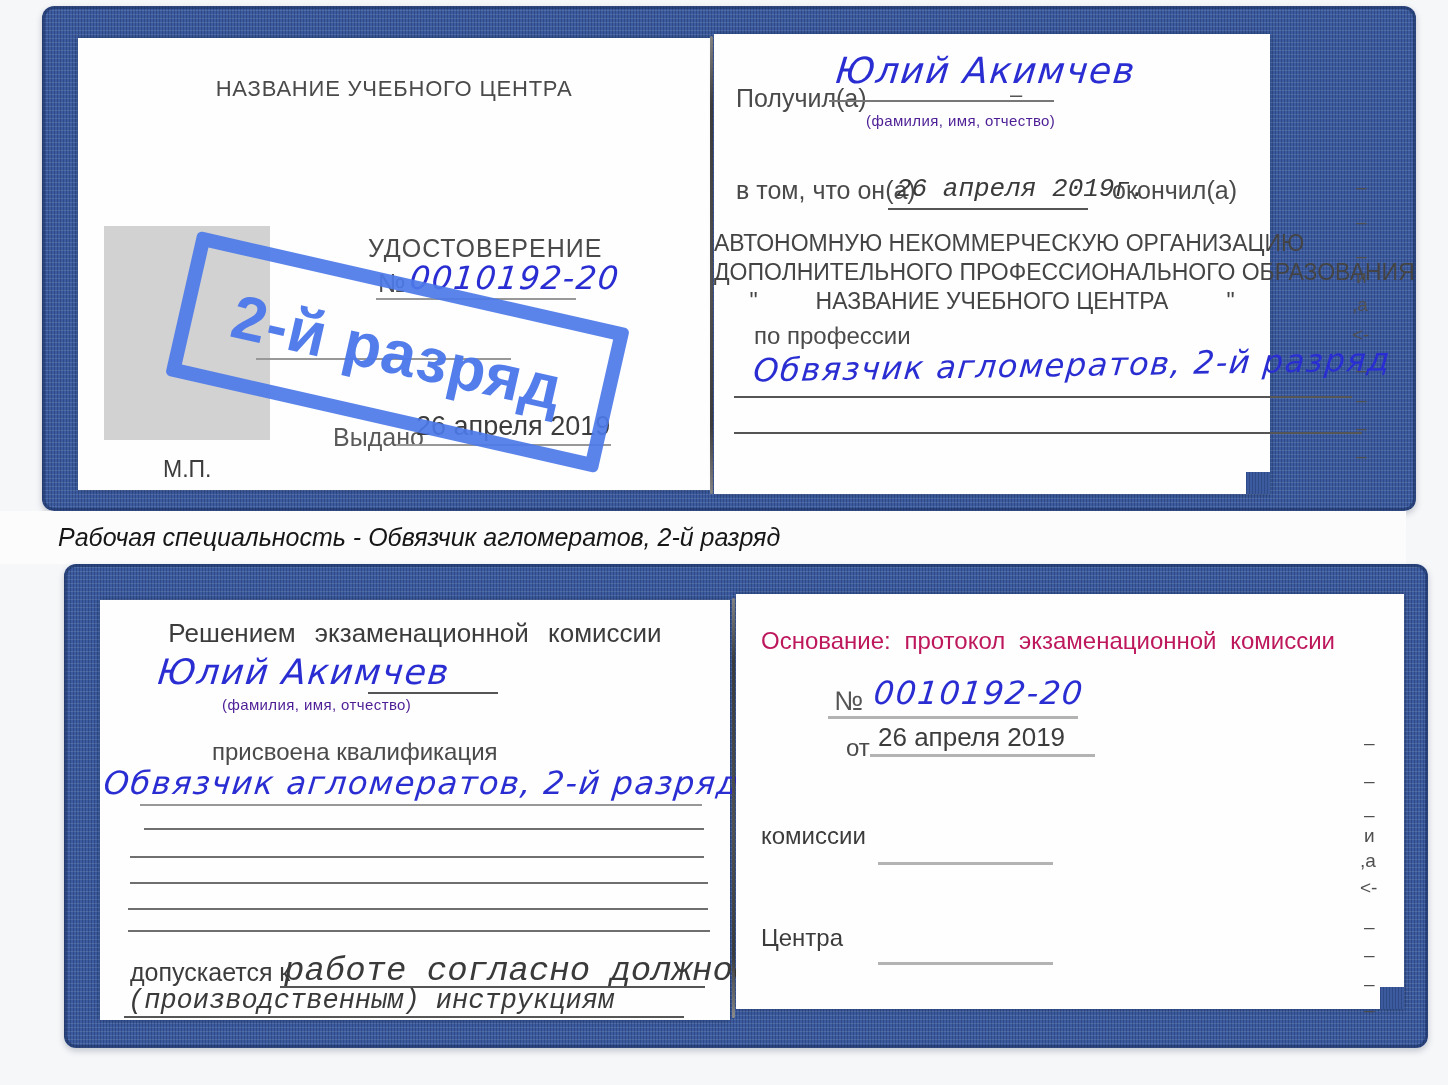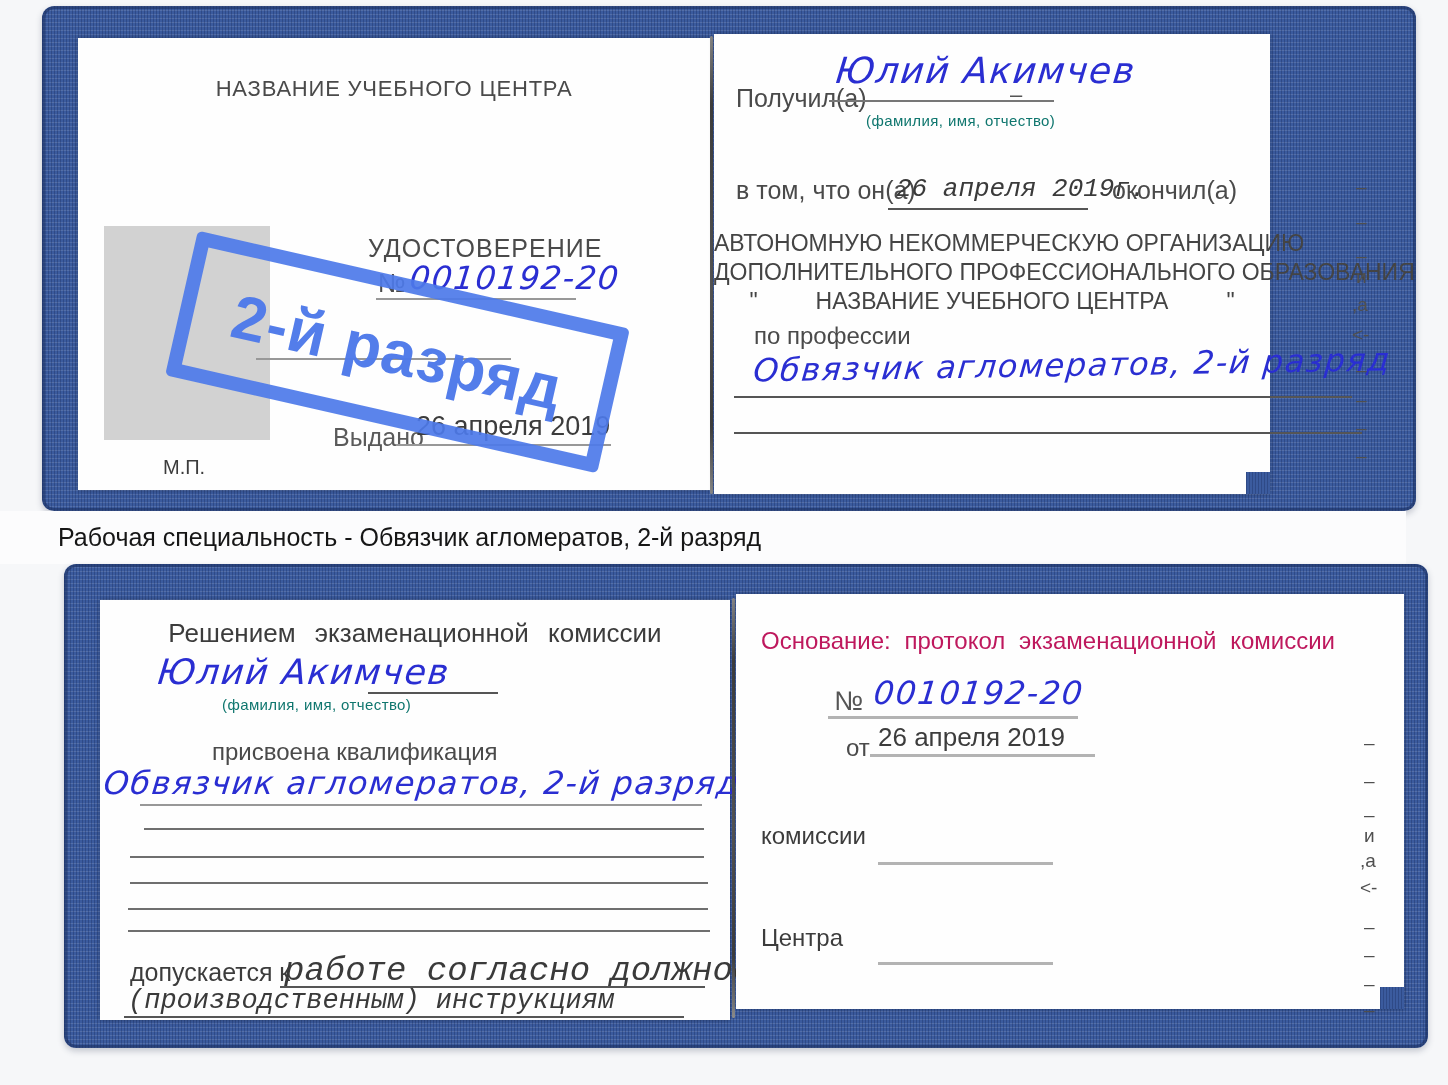--- a/index.html
+++ b/index.html
@@ -28,21 +28,21 @@
     position:absolute;width:3px;
     background:linear-gradient(180deg,#8a8a8a,#3f3f3f 15%,#565656 55%,#3f3f3f 85%,#8a8a8a);
     border-radius:2px;
   }
   .corner-notch{position:absolute;right:0;bottom:0;width:24px;height:22px;
     background-color:#3b5b9e;
     background-image:repeating-linear-gradient(90deg, rgba(15,30,75,.28) 0 1px, transparent 1px 3px);}
   
   .print{position:absolute;color:#4a4a4a;white-space:nowrap;}
   .print-dark{position:absolute;color:#3c3c3c;white-space:nowrap;}
-  .hint{position:absolute;color:#0f766e;font-size:15px;letter-spacing:.4px;white-space:nowrap;}
+  .hint{position:absolute;color:#4c1d95;font-size:15px;letter-spacing:.4px;white-space:nowrap;}
   .hand{
     position:absolute;color:#2a2ed2;white-space:nowrap;
     font-family:"DejaVu Sans", sans-serif;font-style:italic;
     letter-spacing:1.5px;transform:skewX(-6deg);
   }
   .serif-it{
     position:absolute;color:#3a3a3a;white-space:nowrap;
     font-family:Liberation Mono, monospace;font-style:italic;
   }
   .rule{position:absolute;height:2px;background:#6f6f6f;}
@@ -51,21 +51,21 @@
   .photo-box{position:absolute;background:#d2d2d2;}
   .stamp{
     position:absolute;display:flex;align-items:center;justify-content:center;
     border:14px solid rgba(77,121,233,.92);border-radius:5px;
     color:rgba(77,121,233,.97);font-weight:bold;font-size:62px;letter-spacing:1px;
     transform:rotate(12.8deg);
   }
   .edge-mark{position:absolute;color:#4f4f4f;font-size:19px;white-space:nowrap;}
   .caption-band{
     position:absolute;left:0;width:1406px;background:#fcfcfd;
-    display:flex;align-items:center;
+    display:flex;align-items:center;font-style:italic;
   }
   .caption-band span{font-size:25px;color:#161616;margin-left:58px;}
   .org-line3{position:absolute;width:100%;display:flex;justify-content:center;gap:58px;color:#444;}
 </style>
 </head>
 <body>
 
 <div class="screen">
 
   <div class="cover" style="left:42px;top:6px;width:1374px;height:505px;">
@@ -82,21 +82,21 @@
       <div class="rule-soft" style="left:298px;top:260px;width:200px;"></div>
 
       <div class="rule-soft" style="left:178px;top:320px;width:255px;"></div>
 
       <div class="print" style="left:255px;top:385px;font-size:25px;color:#5a5a5a;">Выдано</div>
       <div class="print-dark" style="left:338px;top:373px;font-size:27px;">26 апреля 2019</div>
       <div class="rule-soft" style="left:318px;top:406px;width:215px;"></div>
 
       <div class="stamp" style="left:98px;top:240px;width:415px;height:120px;">2-й разряд</div>
 
-      <div class="print-dark" style="left:85px;top:418px;font-size:20px;text-align:center;">М.П.</div>
+      <div class="print-dark" style="left:85px;top:418px;font-size:23px;text-align:center;">М.П.</div>
     </div>
 
     <div class="fold" style="left:668px;top:30px;height:458px;"></div>
 
     <div class="page" style="left:672px;top:28px;width:556px;height:460px;">
       <div class="print" style="left:22px;top:50px;font-size:25px;">Получил(а)</div>
       <div class="hand" style="left:122px;top:16px;font-size:36px;">Юлий Акимчев</div>
       <div class="rule-soft" style="left:115px;top:66px;width:225px;background:#777;"></div>
       <div class="print" style="left:296px;top:48px;font-size:22px;color:#555;">–</div>
       <div class="hint" style="left:152px;top:78px;">(фамилия, имя, отчество)</div>

